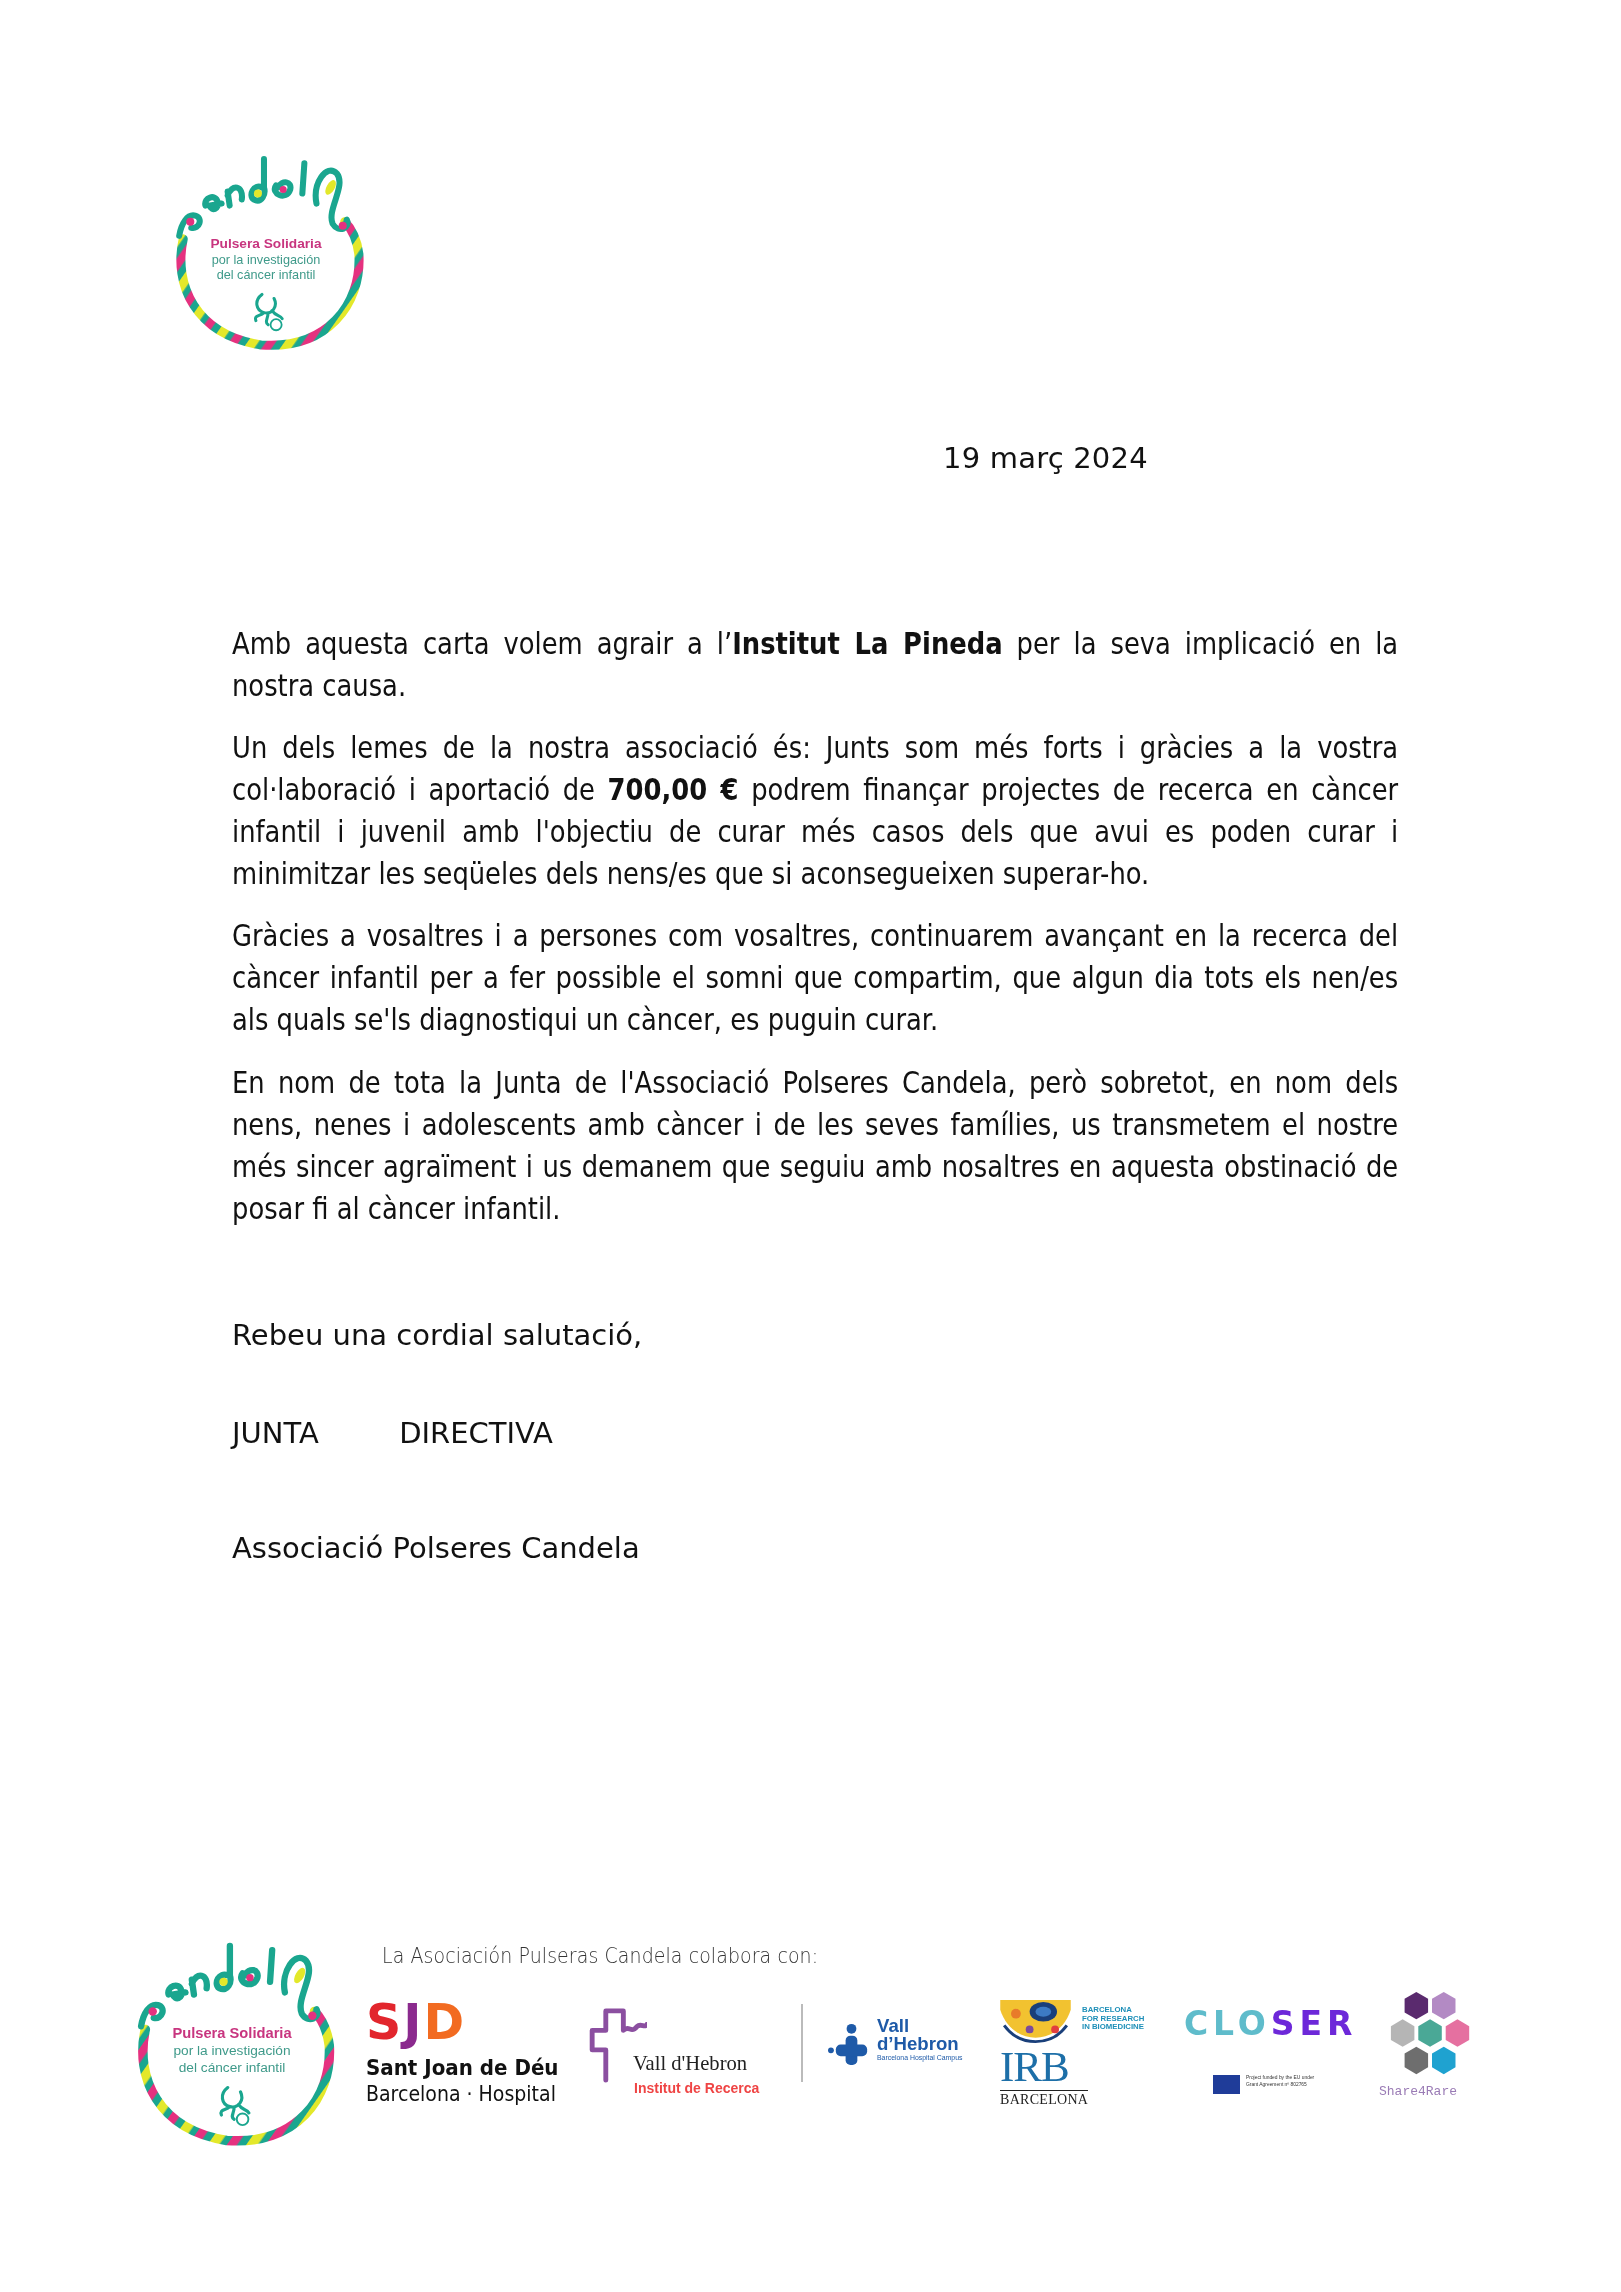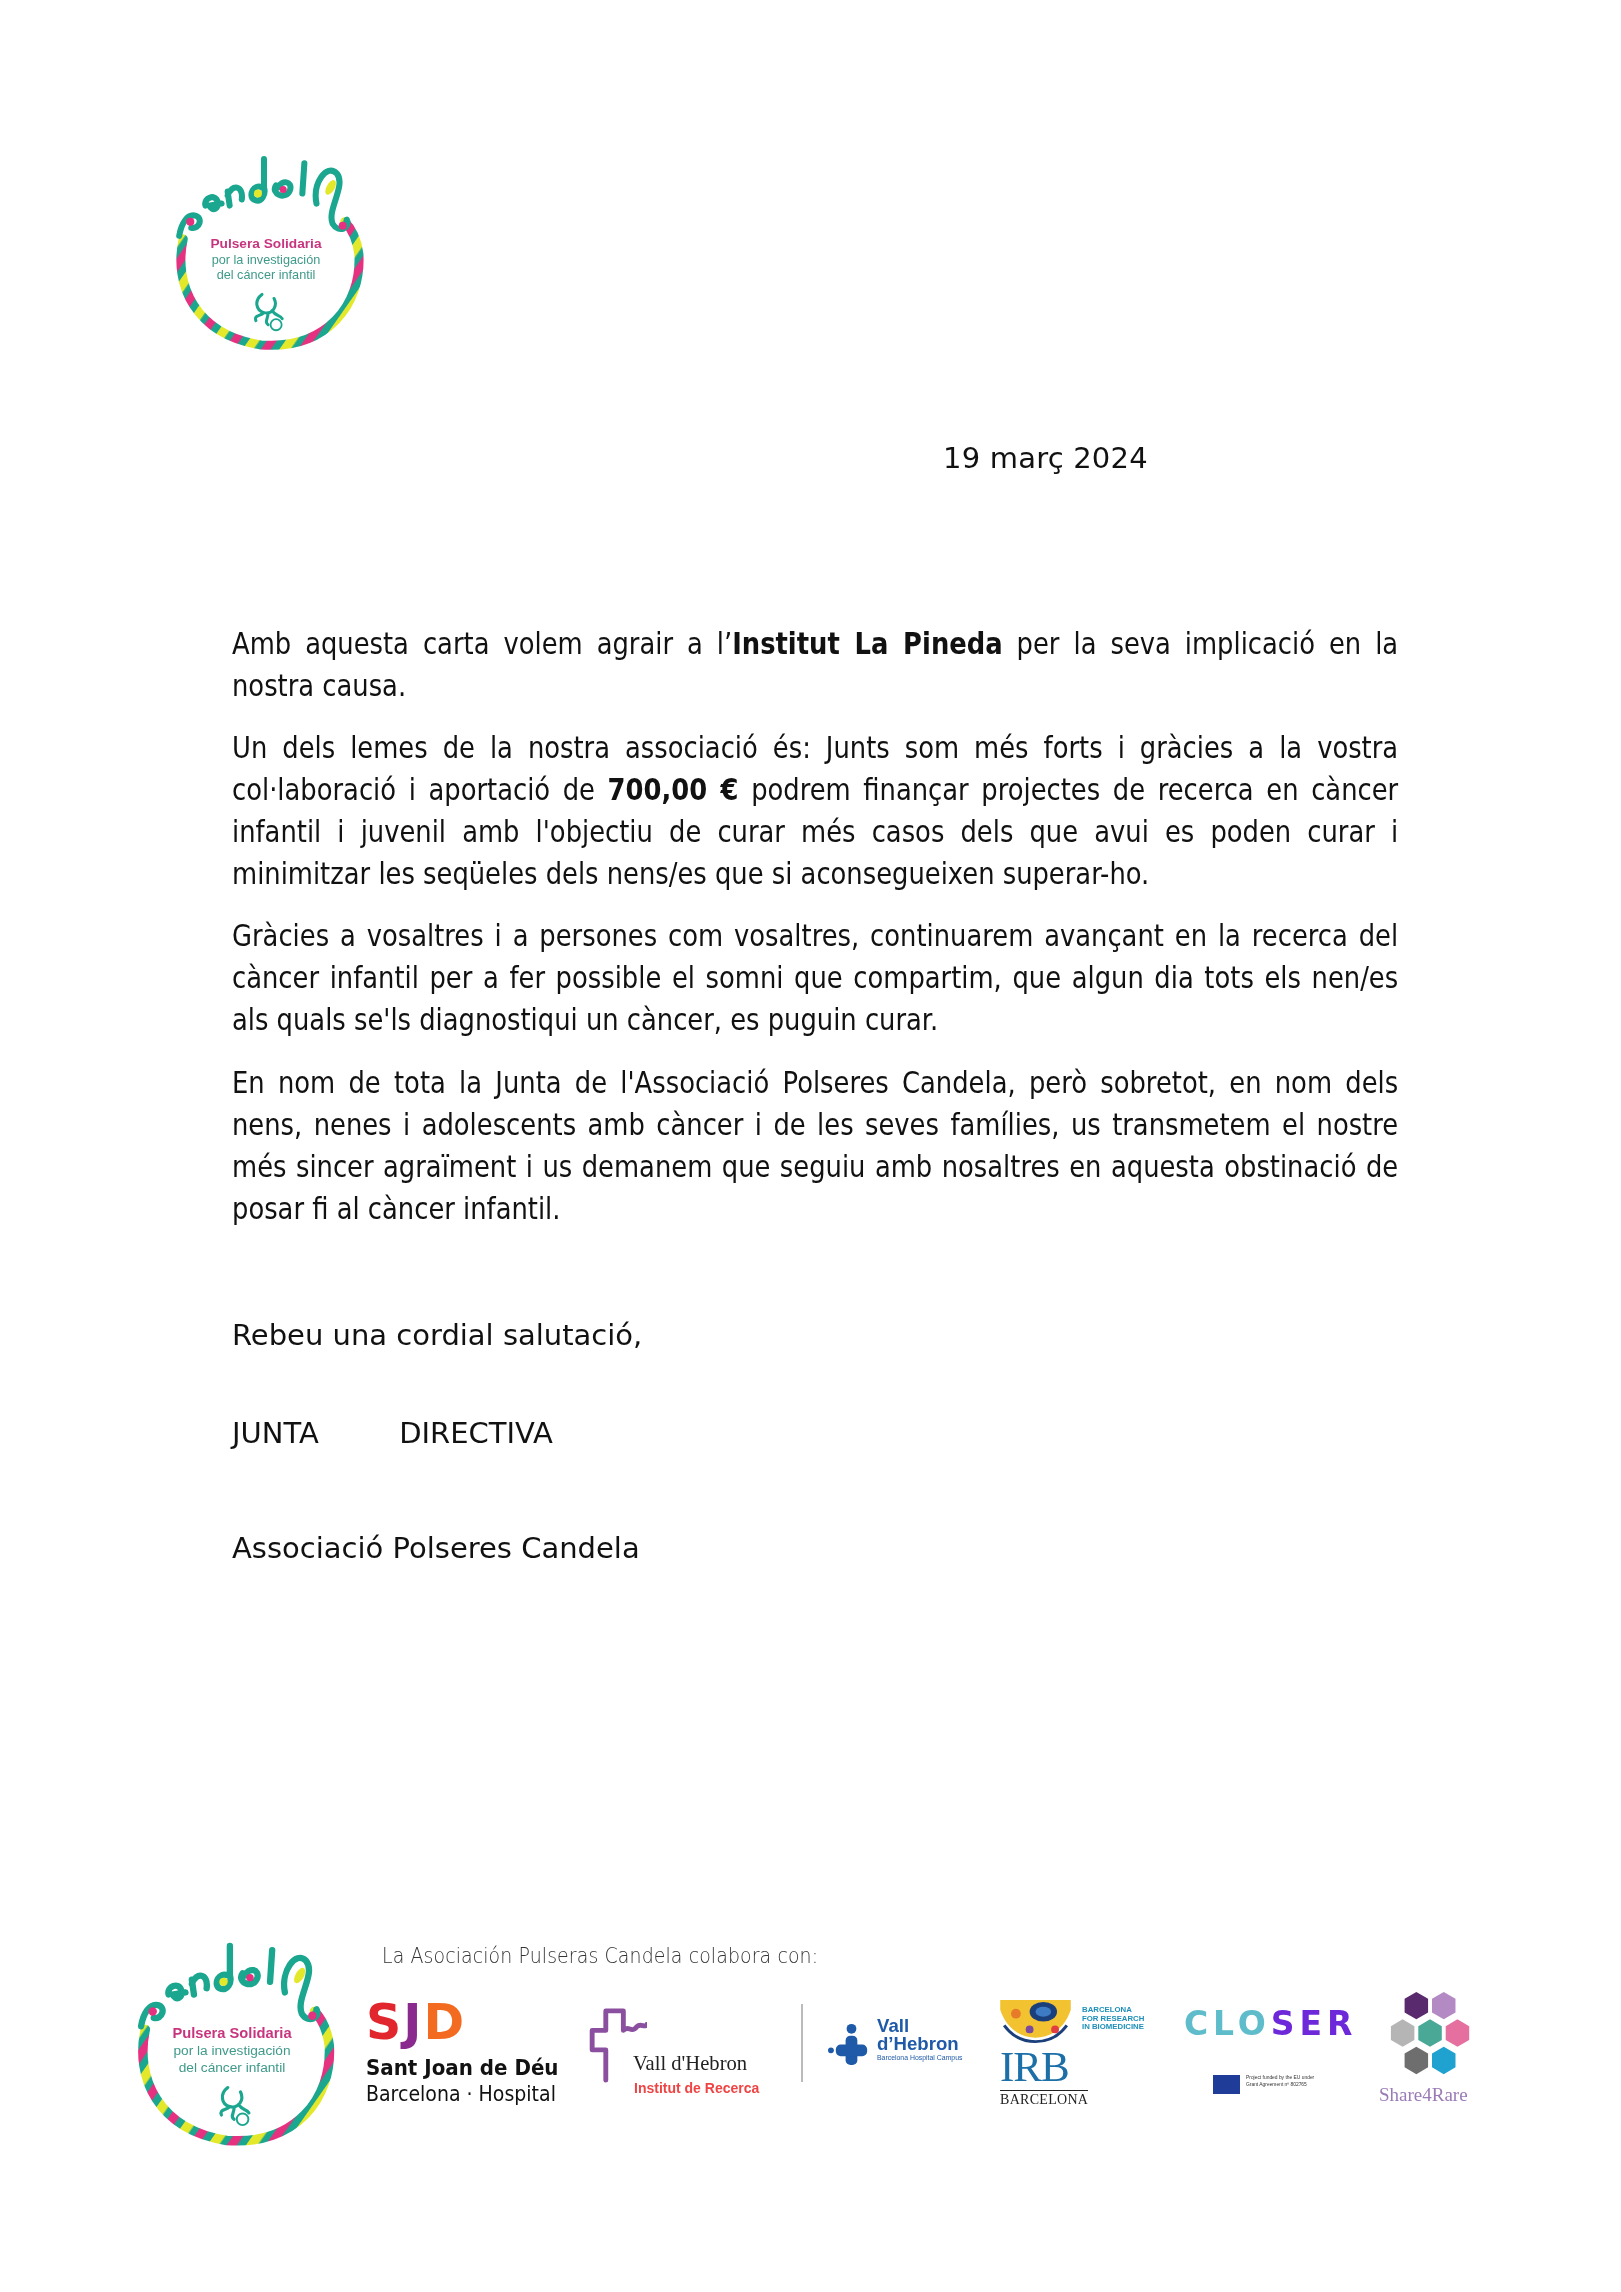--- a/index.html
+++ b/index.html
@@ -58,21 +58,21 @@
   .irb-city { position: absolute; left: 0; top: 90px; font-family: "Liberation Serif", serif; font-size: 14px; color: #222; border-top: 1px solid #222; padding-top: 1px; letter-spacing: 0.3px;}
   .irb-inst { position: absolute; left: 82px; top: 5.9px; font-size: 7.8px; color: #1d8fb8; line-height: 8.8px; font-family: "Liberation Sans", sans-serif; font-weight: bold; white-space: nowrap; }
 
   .closer { left: 1184px; top: 2004px; width: 167px; height: 88px; }
   .closer-word { position: absolute; left: 0; top: 0; font-family: "DejaVu Sans", sans-serif; font-weight: bold; font-size: 33px; letter-spacing: 4.9px; line-height: 39px; white-space: nowrap; }
   .closer-cl { color: #5fbccb; text-align: right; } .closer-ser { color: #6d28d9; }
   .eu-flag { position: absolute; left: 29px; top: 71px; width: 27.4px; height: 18.6px; background: #1f3c99; }
   .eu-text { position: absolute; left: 62px; top: 71px; font-size: 4.9px; color: #333; line-height: 6.9px; white-space: nowrap; font-family: "Liberation Sans", sans-serif; }
 
   .s4r { left: 1377px; top: 1990px; width: 108px; height: 118px; }
-  .s4r-text { position: absolute; left: 2px; top: 94px; font-size: 19px; font-family: Liberation Serif, serif; color: #9a7bb5; white-space: nowrap; }
+  .s4r-text { position: absolute; left: 2px; top: 94px; font-size: 13px; font-family: Liberation Mono, monospace; color: #9a7bb5; white-space: nowrap; }
 </style>
 </head>
 <body>
 
 <div class="candela-logo" style="left:165px; top:143px; width:202px; height:212px;">
   <svg viewBox="0 0 200 210">
     <defs>
       <pattern id="stripes1" patternUnits="userSpaceOnUse" width="30" height="30" patternTransform="rotate(35)">
         <rect width="30" height="30" fill="#1aa68f"></rect>
         <rect width="9" height="30" fill="#e3e82a"></rect>

